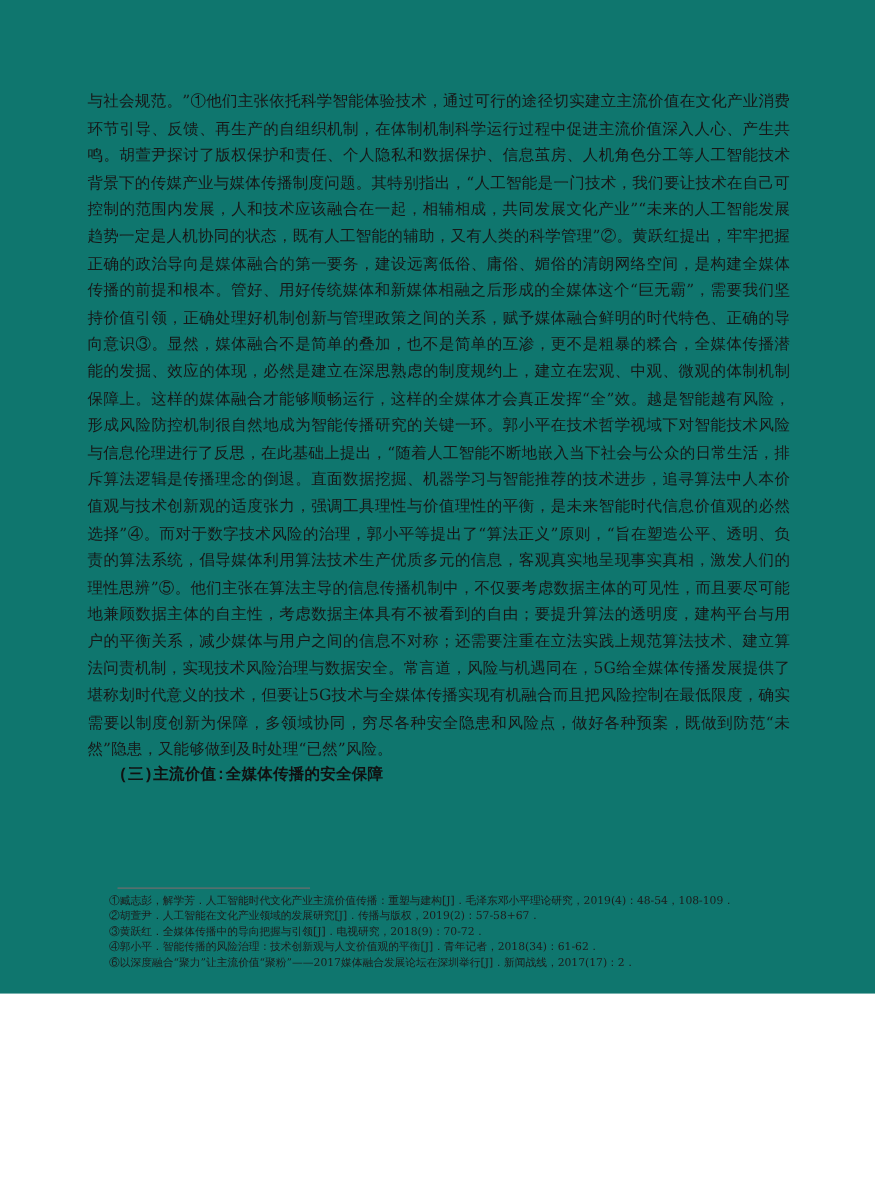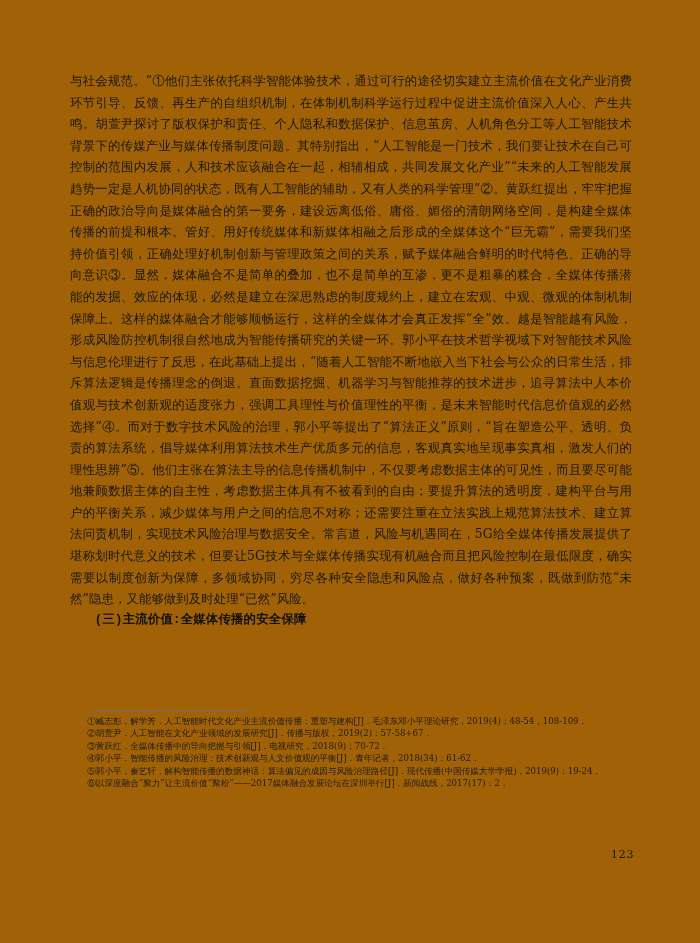--- a/index.html
+++ b/index.html
@@ -7,22 +7,22 @@
     padding: 0;
     background: #ffffff;
   }
   body {
     font-family: "DejaVu Serif", "Liberation Serif", serif;
     color: #1a1a1a;
   }
   .page {
     position: relative;
     width: 700px;
-    height: 943px;
-    background: #a16207;
+    height: 795px;
+    background: #0f766e;
     overflow: hidden;
     box-sizing: border-box;
   }
   .content {
     position: absolute;
     left: 70px;
     top: 70px;
     width: 562px;
   }
   
@@ -103,20 +103,19 @@
 
   </div>
 
   <div class="footnotes">
     <div class="fn-rule"></div>
     <ul class="fn-list">
       <li class="fn-item">①臧志彭，解学芳．人工智能时代文化产业主流价值传播：重塑与建构[J]．毛泽东邓小平理论研究，2019(4)：48-54，108-109．</li>
       <li class="fn-item">②胡萱尹．人工智能在文化产业领域的发展研究[J]．传播与版权，2019(2)：57-58+67．</li>
       <li class="fn-item">③黄跃红．全媒体传播中的导向把握与引领[J]．电视研究，2018(9)：70-72．</li>
       <li class="fn-item">④郭小平．智能传播的风险治理：技术创新观与人文价值观的平衡[J]．青年记者，2018(34)：61-62．</li>
-      <li class="fn-item">⑤郭小平，秦艺轩．解构智能传播的数据神话：算法偏见的成因与风险治理路径[J]．现代传播(中国传媒大学学报)，2019(9)：19-24．</li>
       <li class="fn-item">⑥以深度融合“聚力”让主流价值“聚粉”——2017媒体融合发展论坛在深圳举行[J]．新闻战线，2017(17)：2．</li>
     </ul>
   </div>
 
   <div class="page-number">123</div>
 
 </div>
 
 </body></html>

